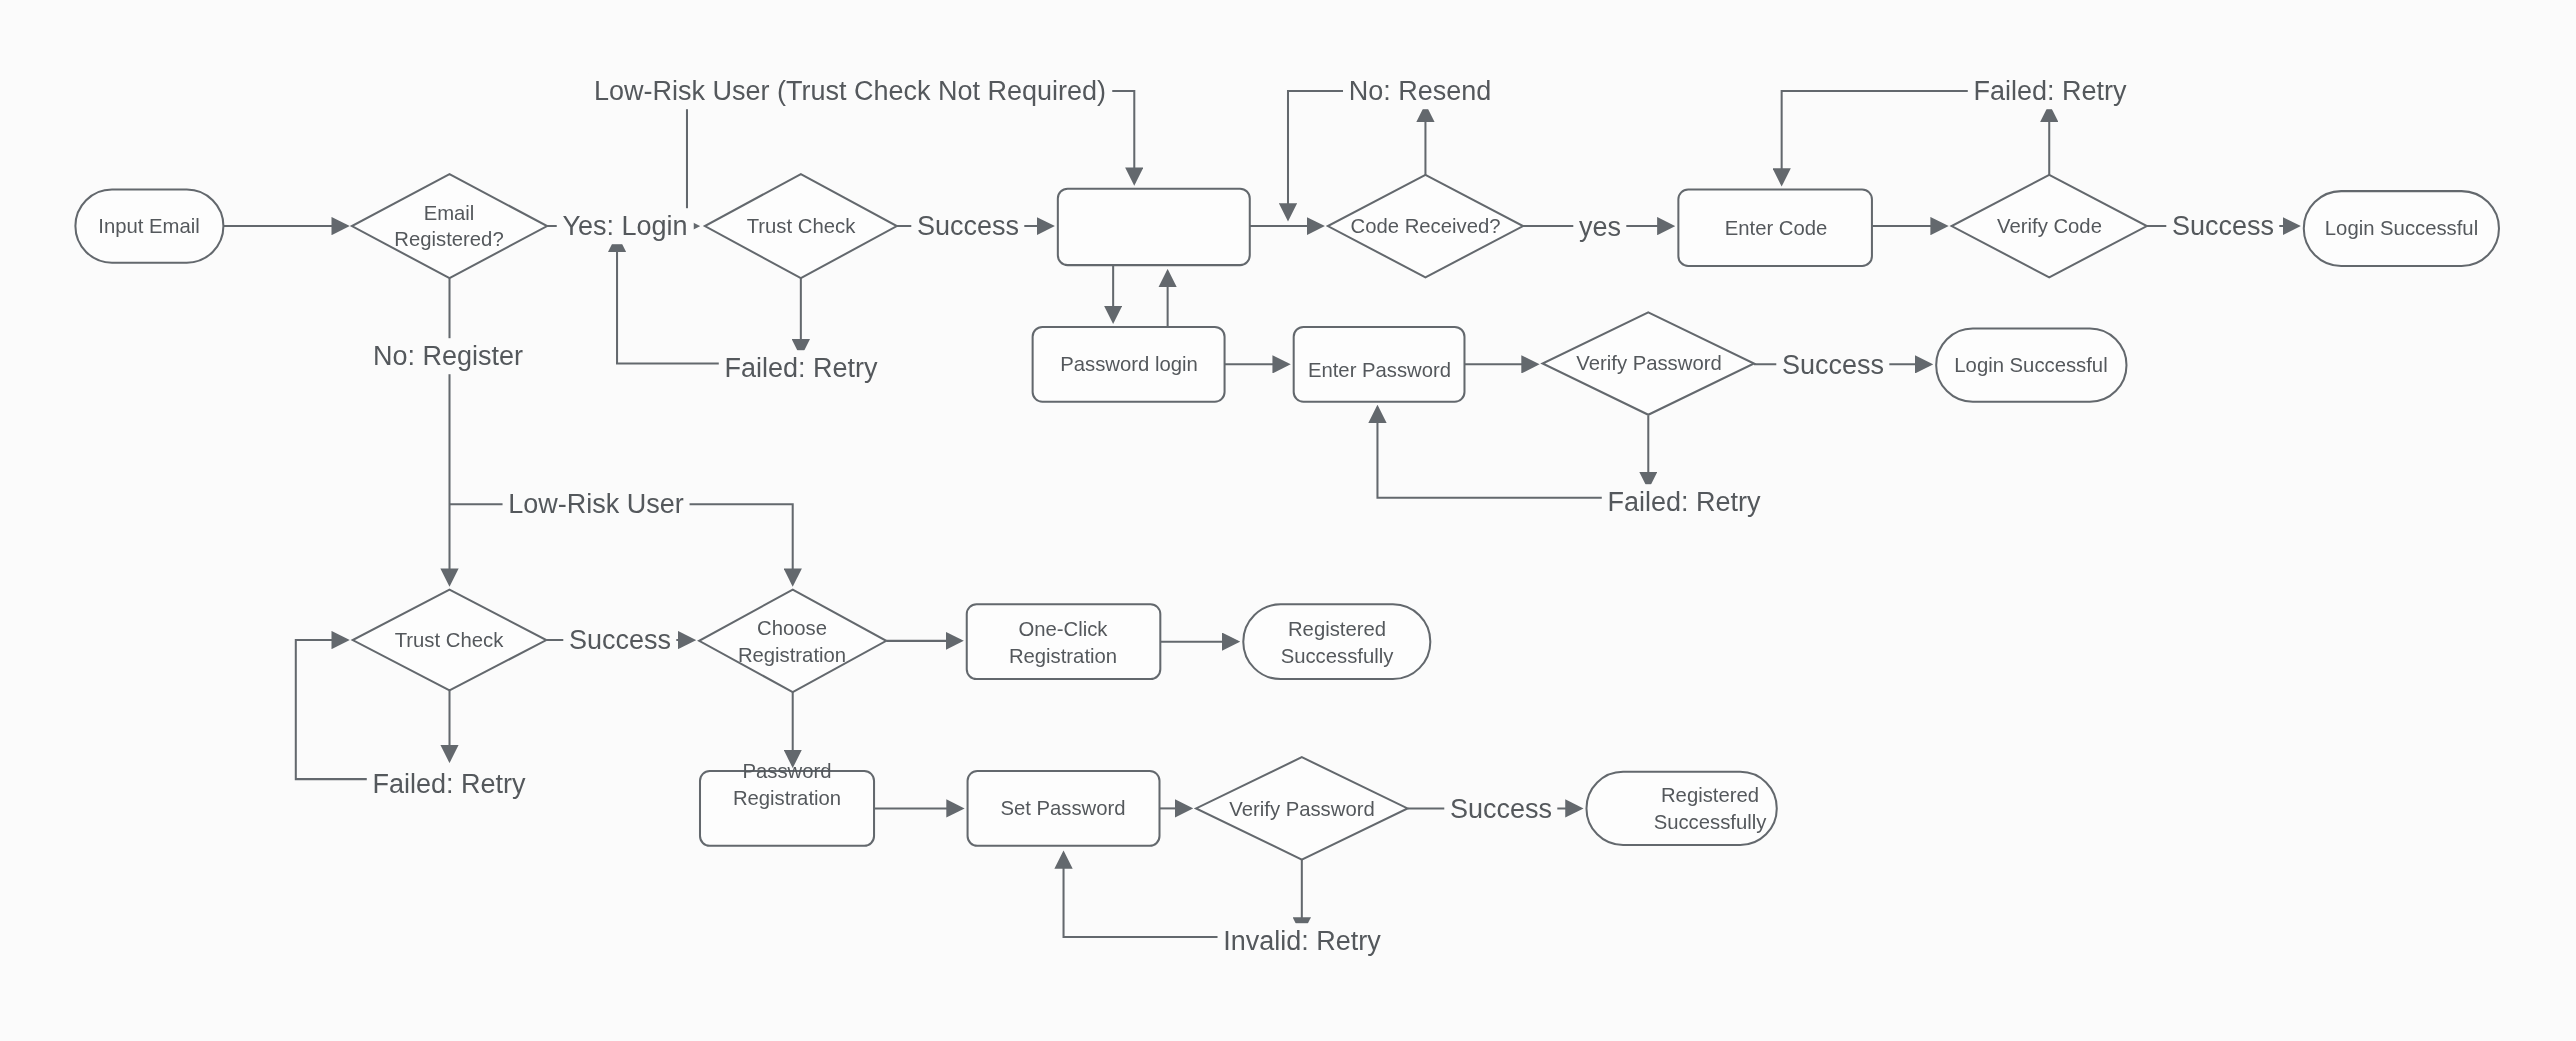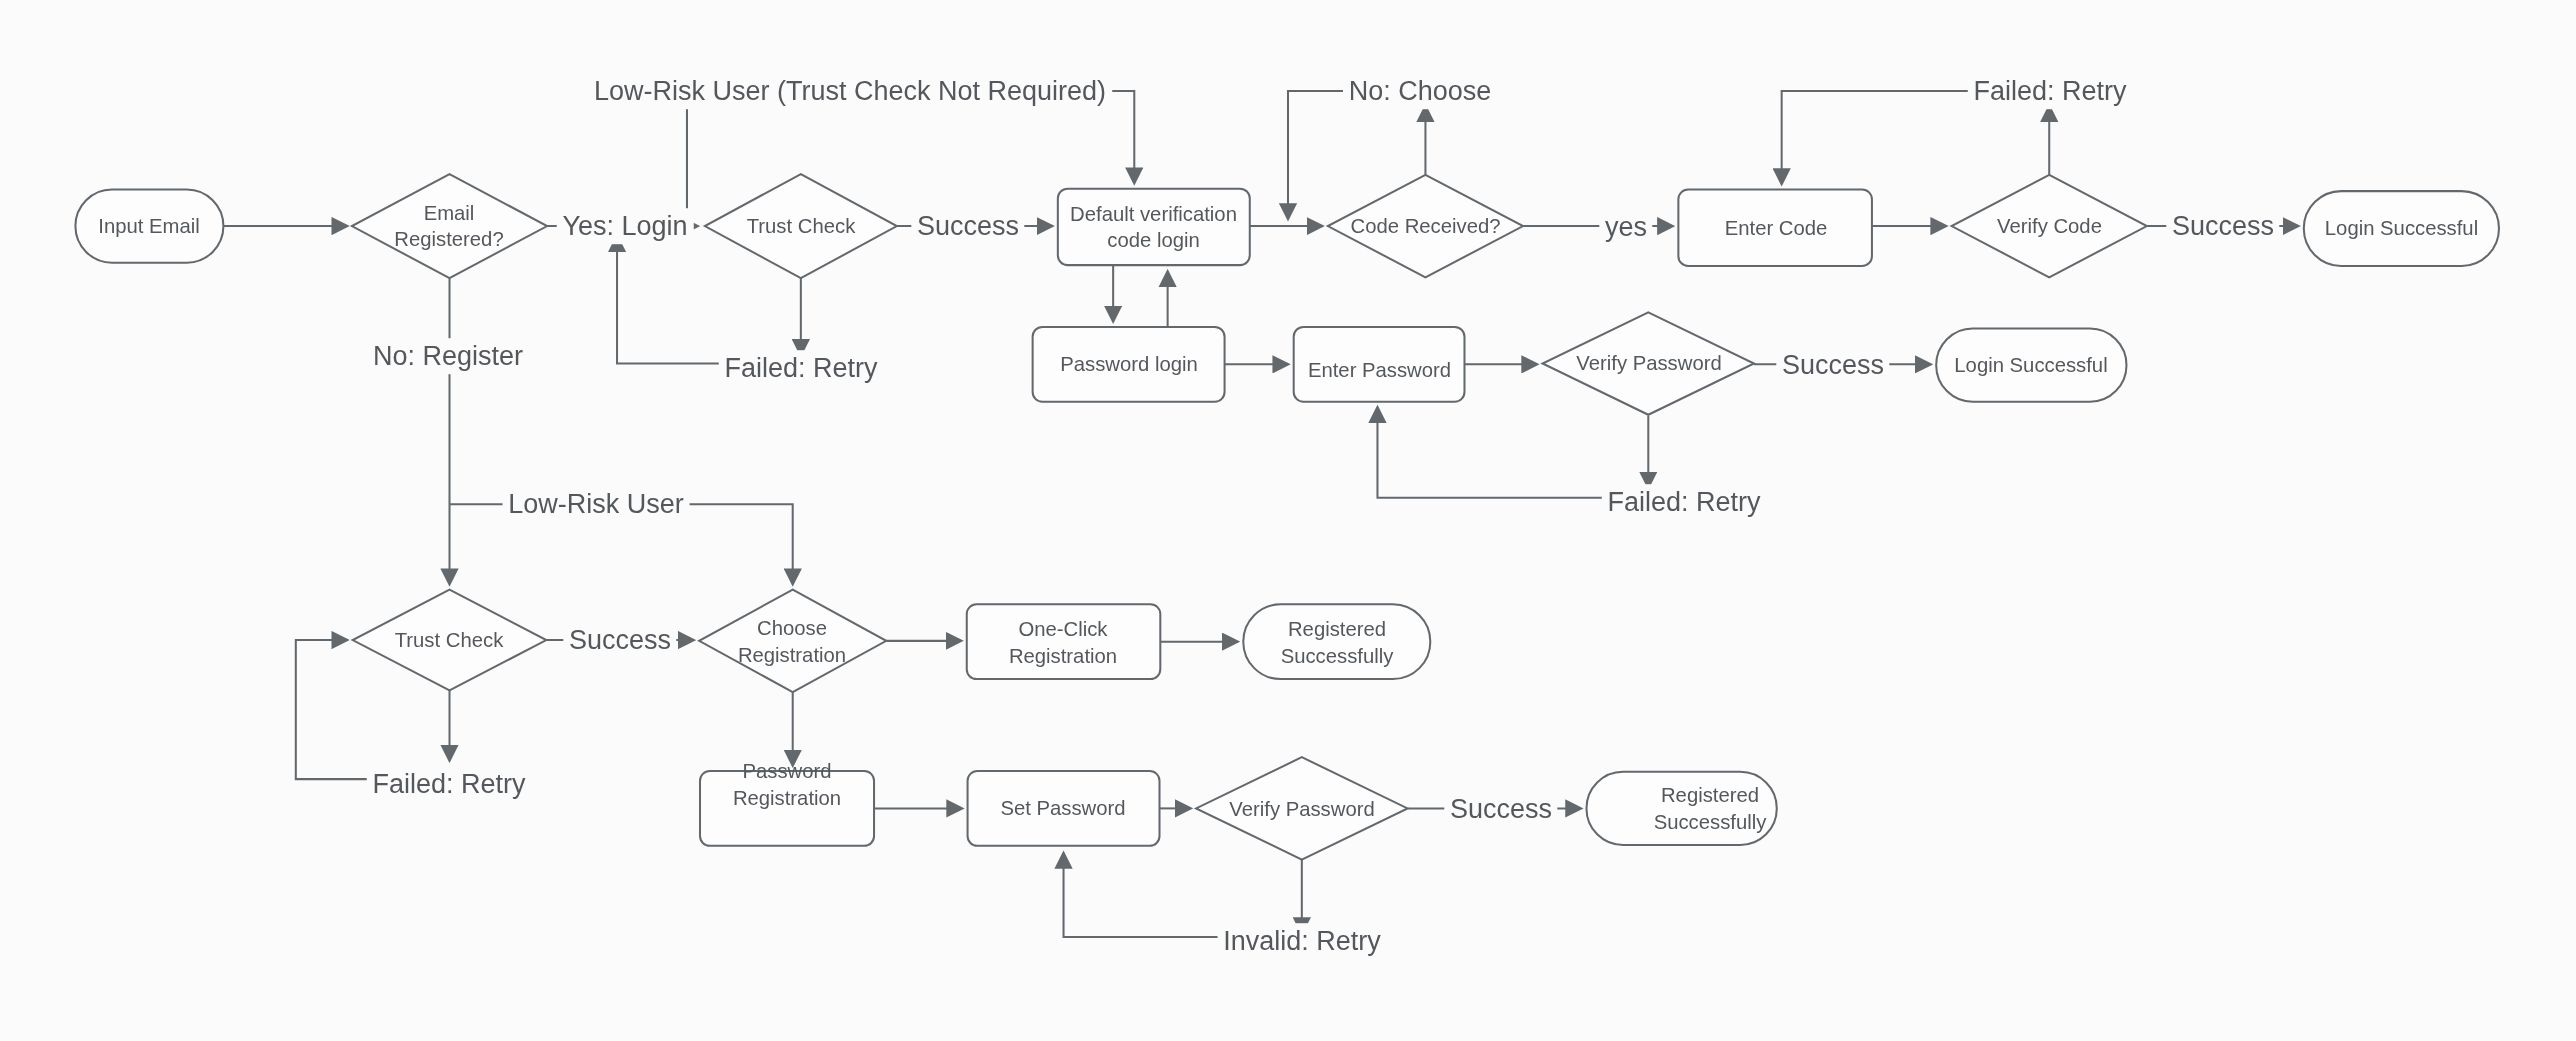--- a/index.html
+++ b/index.html
@@ -115,21 +115,20 @@
 
     <rect class="shape" x="860" y="948" width="214" height="92" rx="12"></rect>
     <rect class="shape" x="1189" y="948" width="236" height="92" rx="12"></rect>
     <polygon class="shape" points="1600,931 1730,994 1600,1057 1470,994"></polygon>
     <rect class="shape" x="1950" y="949" width="234" height="90" rx="45"></rect>
   </svg>
 
   <div class="node-label" style="left:75px;top:190px;width:148px;height:73px;">Input Email</div>
   <div class="node-label" style="left:388px;top:174px;width:122px;height:104px;">Email Registered?</div>
   <div class="node-label" style="left:705px;top:174px;width:192px;height:104px;">Trust Check</div>
-  <div class="node-label" style="left:1064px;top:189px;width:179px;height:76px;">Default verification code login</div>
   <div class="node-label" style="left:1328px;top:175px;width:195px;height:103px;">Code Received?</div>
   <div class="node-label" style="left:1679px;top:190px;width:194px;height:76px;">Enter Code</div>
   <div class="node-label" style="left:1952px;top:175px;width:195px;height:103px;">Verify Code</div>
   <div class="node-label" style="left:2304px;top:191px;width:195px;height:75px;">Login Successful</div>
 
   <div class="node-label" style="left:1033px;top:327px;width:192px;height:75px;">Password login</div>
   <div class="node-label" style="left:1294px;top:327px;width:171px;height:87px;">Enter Password</div>
   <div class="node-label" style="left:1543px;top:312px;width:212px;height:103px;">Verify Password</div>
   <div class="node-label" style="left:1936px;top:329px;width:190px;height:73px;">Login Successful</div>
 
@@ -138,24 +137,24 @@
   <div class="node-label" style="left:1002px;top:605px;width:122px;height:75px;">One-Click Registration</div>
   <div class="node-label" style="left:1272px;top:605px;width:130px;height:75px;">Registered Successfully</div>
 
   <div class="node-label" style="left:726px;top:747px;width:122px;height:75px;">Password Registration</div>
   <div class="node-label" style="left:967px;top:771px;width:192px;height:75px;">Set Password</div>
   <div class="node-label" style="left:1196px;top:758px;width:212px;height:103px;">Verify Password</div>
   <div class="node-label" style="left:1645px;top:772px;width:130px;height:73px;">Registered Successfully</div>
 
   <div class="edge-label" style="left:625px;top:226px;">Yes: Login</div>
   <div class="edge-label" style="left:968px;top:226px;">Success</div>
-  <div class="edge-label" style="left:1600px;top:227px;margin-left:26px;">yes</div>
+  <div class="edge-label" style="left:1600px;top:227px;">yes</div>
   <div class="edge-label" style="left:2223px;top:226px;">Success</div>
   <div class="edge-label" style="left:850px;top:91px;">Low-Risk User (Trust Check Not Required)</div>
-  <div class="edge-label" style="left:1420px;top:91px;">No: Choose</div>
+  <div class="edge-label" style="left:1420px;top:91px;">No: Resend</div>
   <div class="edge-label" style="left:2050px;top:91px;">Failed: Retry</div>
   <div class="edge-label" style="left:801px;top:368px;">Failed: Retry</div>
   <div class="edge-label" style="left:448px;top:356px;">No: Register</div>
   <div class="edge-label" style="left:596px;top:504px;">Low-Risk User</div>
   <div class="edge-label" style="left:1833px;top:365px;">Success</div>
   <div class="edge-label" style="left:1684px;top:502px;">Failed: Retry</div>
   <div class="edge-label" style="left:620px;top:640px;">Success</div>
   <div class="edge-label" style="left:449px;top:784px;">Failed: Retry</div>
   <div class="edge-label" style="left:1501px;top:809px;">Success</div>
   <div class="edge-label" style="left:1302px;top:941px;">Invalid: Retry</div>

